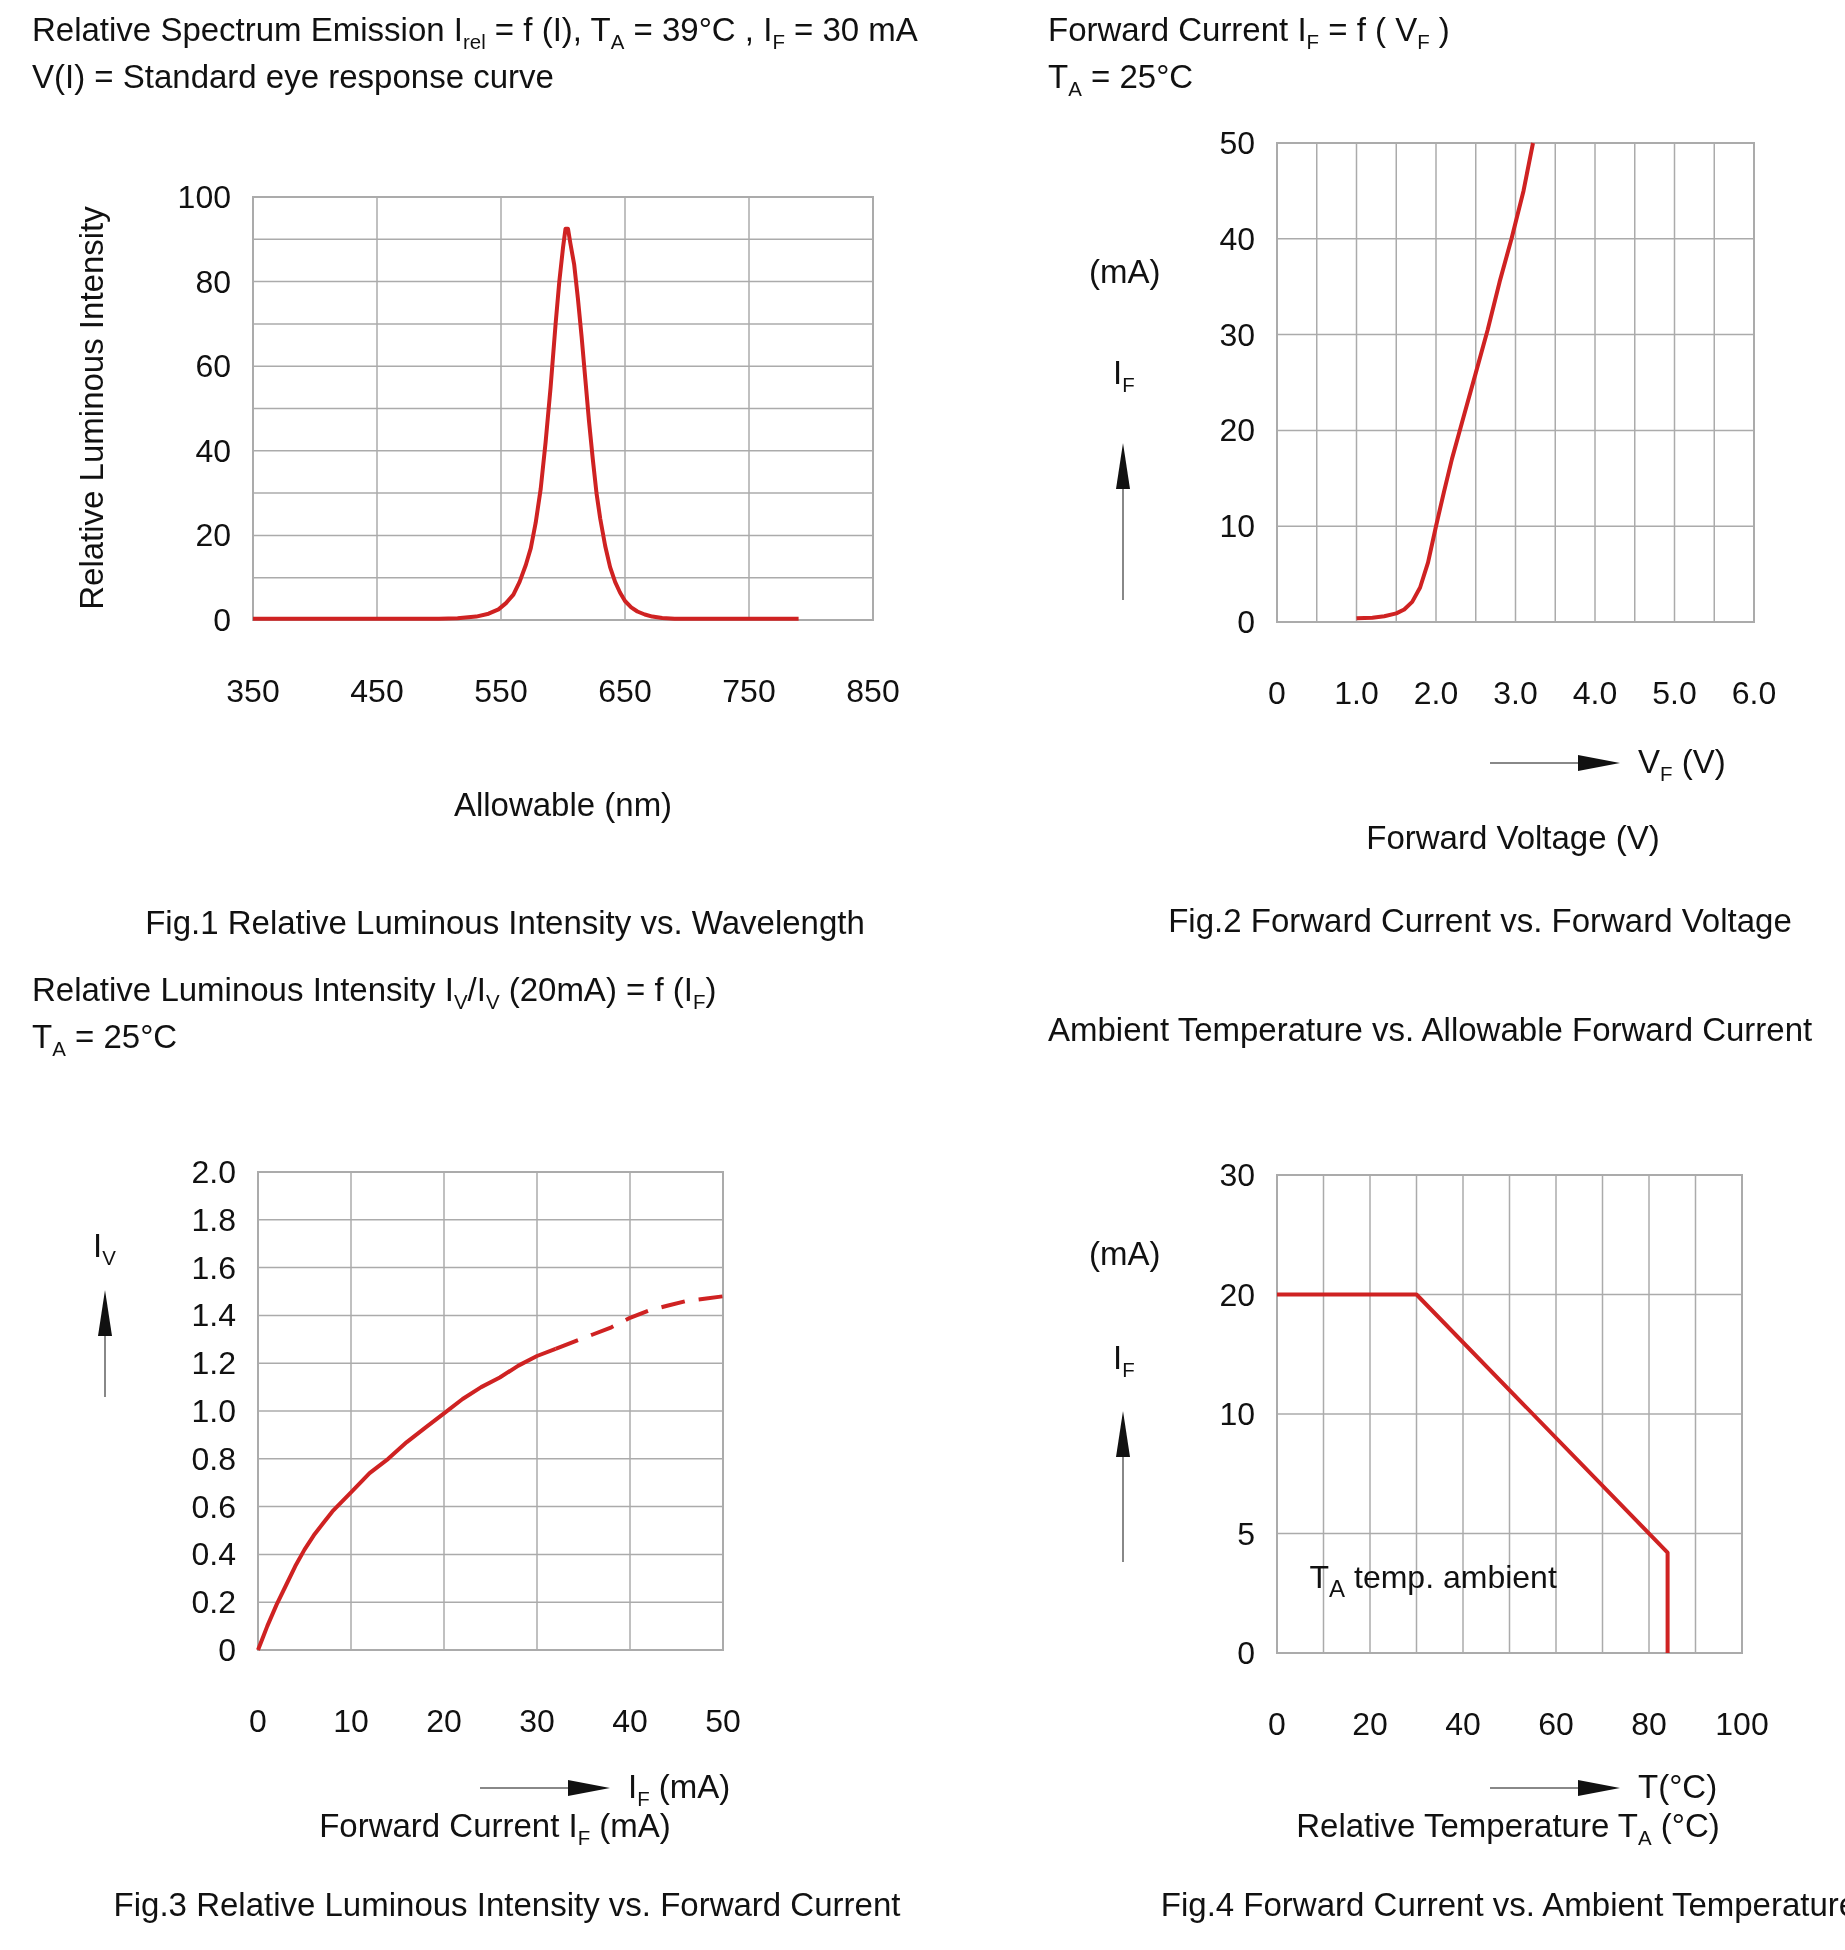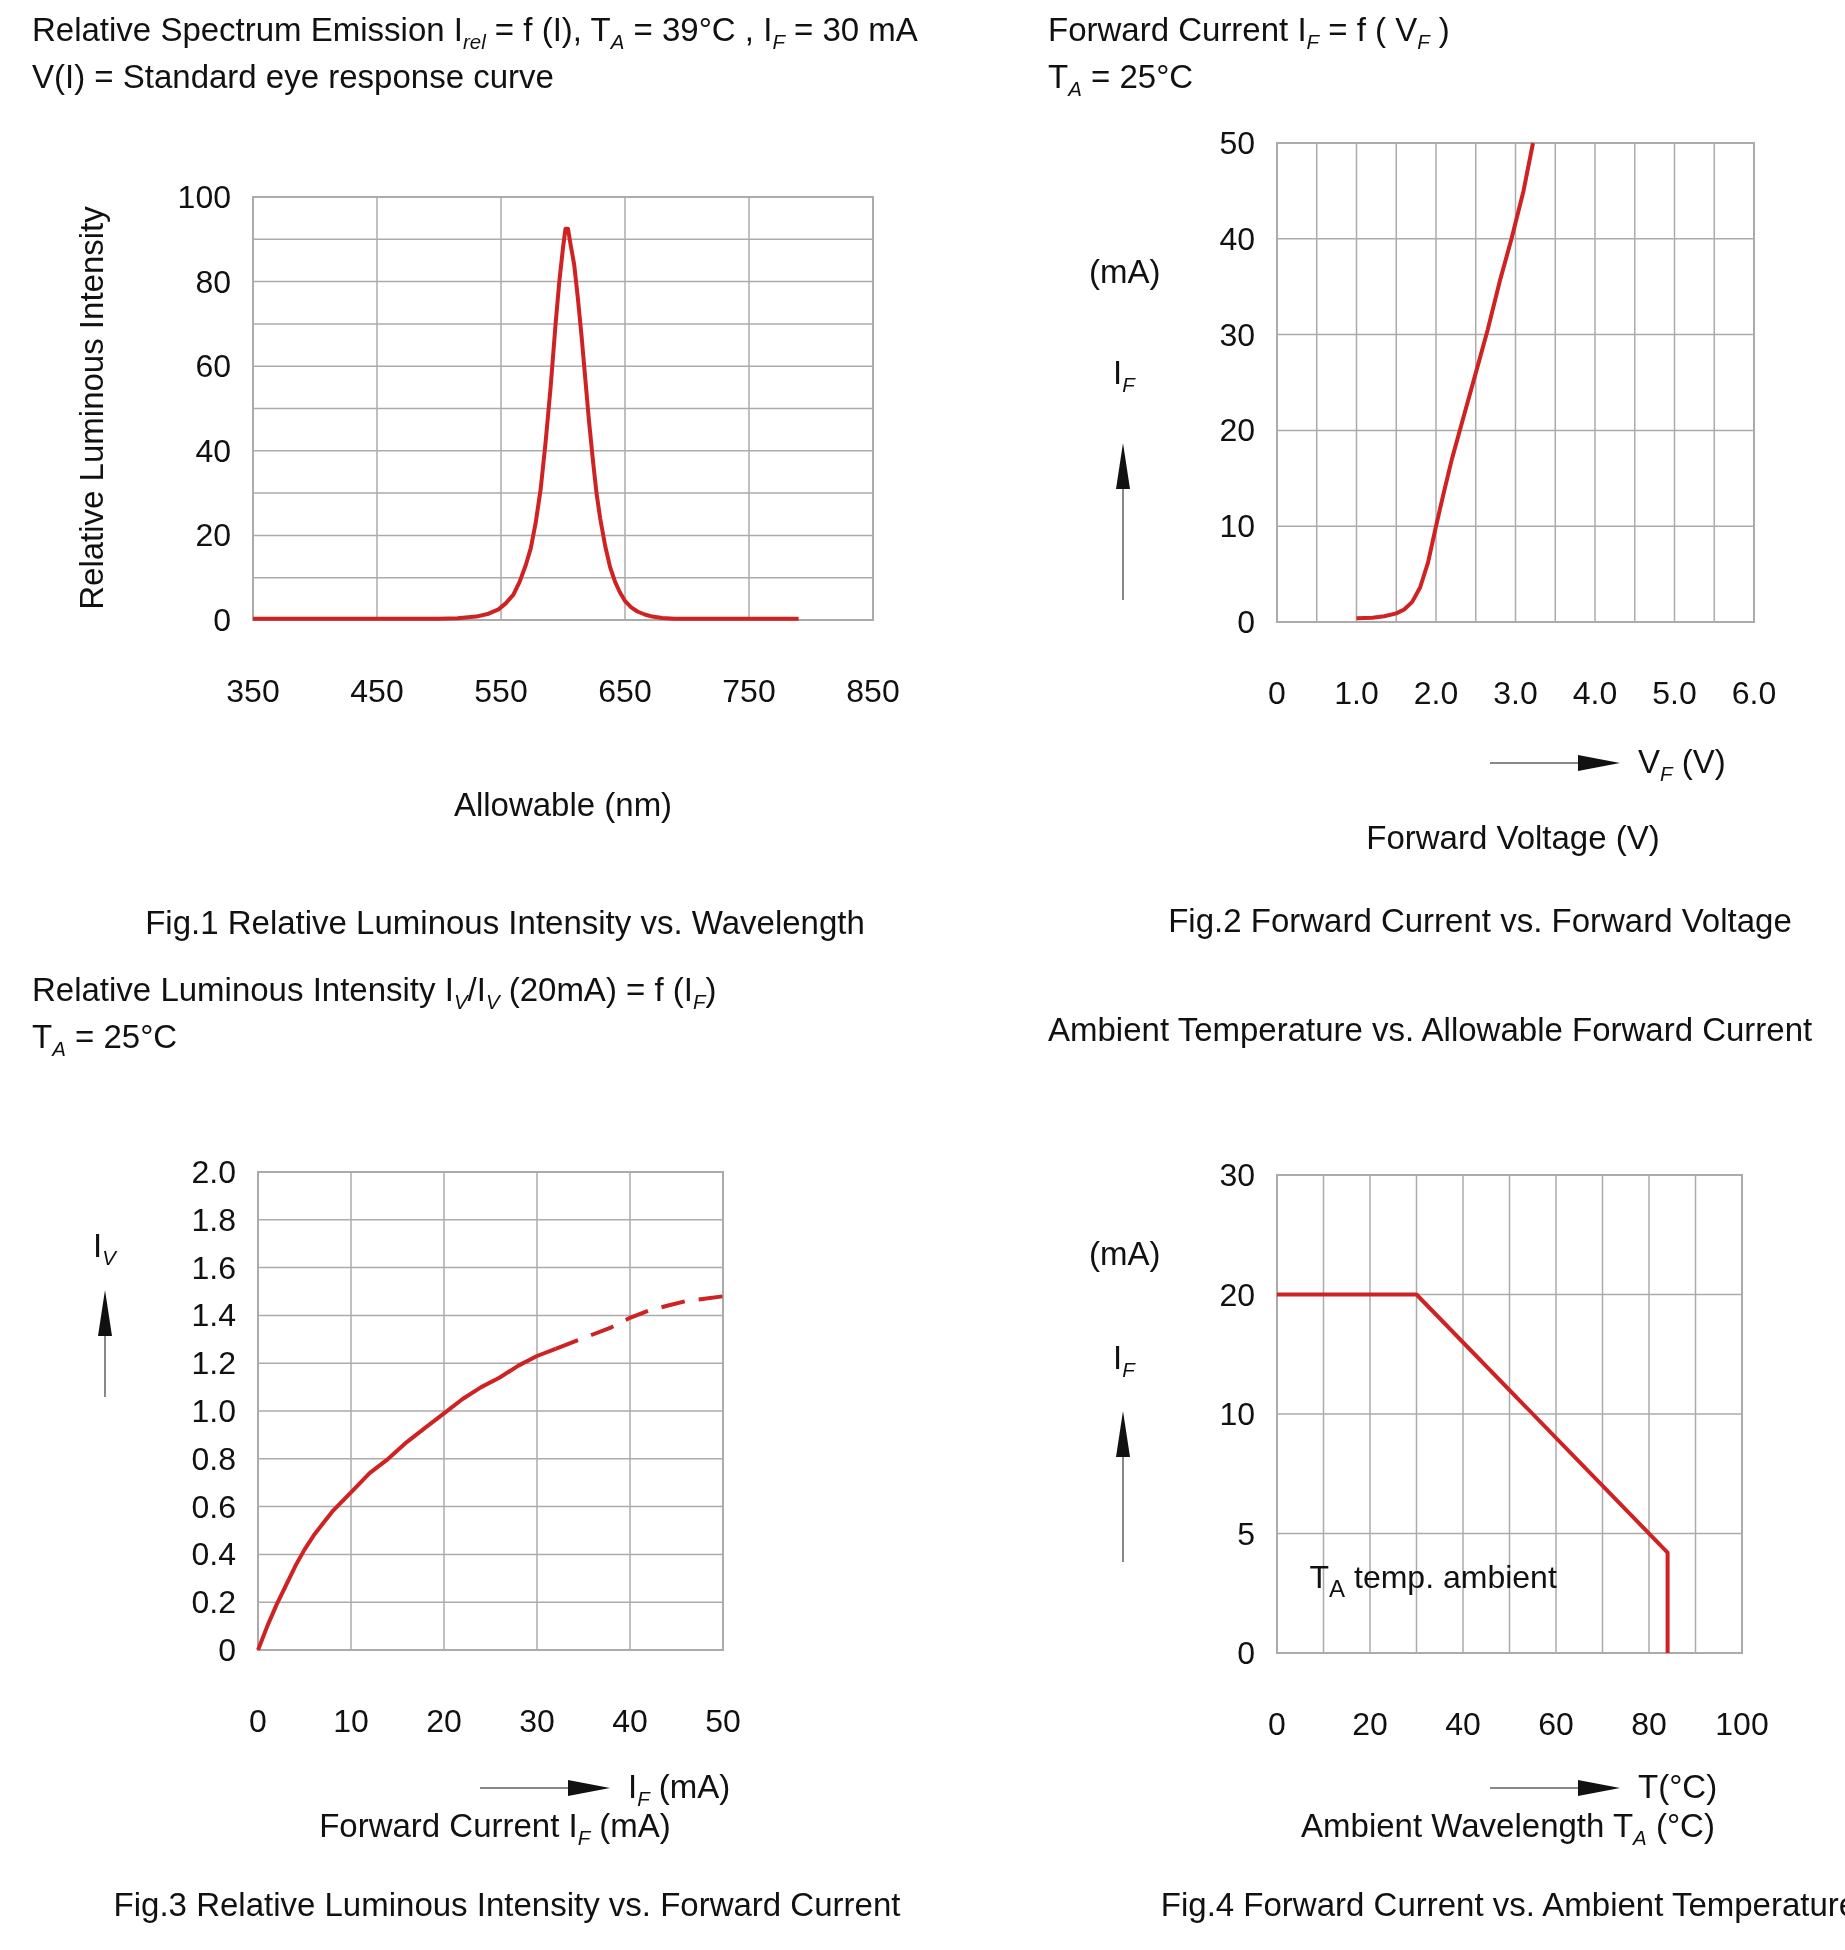--- a/index.html
+++ b/index.html
@@ -1,20 +1,20 @@
 <!DOCTYPE html>
 <html><head>
 <meta charset="utf-8">
 <style>
   html,body{margin:0;padding:0;background:#fff;}
   body{position:relative;width:1845px;height:1950px;font-family:"Liberation Sans",sans-serif;color:#111;overflow:hidden;}
   .t{position:absolute;font-size:33px;line-height:40px;color:#111;white-space:nowrap;}
   .center{transform:translateX(-50%);}
   .rot{transform:translate(-50%,-50%) rotate(-90deg);}
-  sub{font-size:0.62em;font-style:italic;}
+  sub{font-size:0.62em;}
   .svg-host{position:absolute;}
   svg text.tick{font-family:"Liberation Sans",sans-serif;font-size:32px;fill:#111;}
   svg text.anno{font-family:"Liberation Sans",sans-serif;font-size:32px;fill:#111;}
   .arrow{position:absolute;}
 </style>
 </head>
 <body>
 
 <section>
   <div class="t" style="left:32px;top:10px"><span>Relative Spectrum Emission I</span><sub>rel</sub><span> = f (I), T</span><sub>A</sub><span> = 39°C , I</span><sub>F</sub><span> = 30 mA</span></div>
@@ -189,15 +189,15 @@
         <text x="78" y="144.5" text-anchor="end" class="tick">20</text>
         <text x="78" y="25" text-anchor="end" class="tick">30</text>
         <path d="M100.0 133.5 L239.5 133.5 L490.6 391.6 L490.6 492.0" fill="none" stroke="#cf2222" stroke-width="4" stroke-linejoin="round"></path>
         <text x="132.55" y="427.46999999999997" class="anno"><tspan font-size="32" dy="0">T</tspan><tspan font-size="24" dy="9">A</tspan><tspan font-size="32" dy="-9"> temp. ambient</tspan></text>
       </svg></div>
   <svg class="arrow" style="left:1490px;top:1778px" width="132" height="20">
     <line x1="0" y1="10" x2="88" y2="10" stroke="#888" stroke-width="2"></line>
     <polygon points="88,2 88,18 130,10" fill="#111"></polygon>
   </svg>
   <div class="t" style="left:1638px;top:1767px"><span>T(°C)</span></div>
-  <div class="t center" style="left:1508px;top:1806px"><span>Ambient Wavelength T</span><sub>A</sub><span> (°C)</span></div>
+  <div class="t center" style="left:1508px;top:1806px"><span>Relative Temperature T</span><sub>A</sub><span> (°C)</span></div>
   <div class="t center" style="left:1509px;top:1885px">Fig.4 Forward Current vs. Ambient Temperature</div>
 </section>
 
 </body></html>

